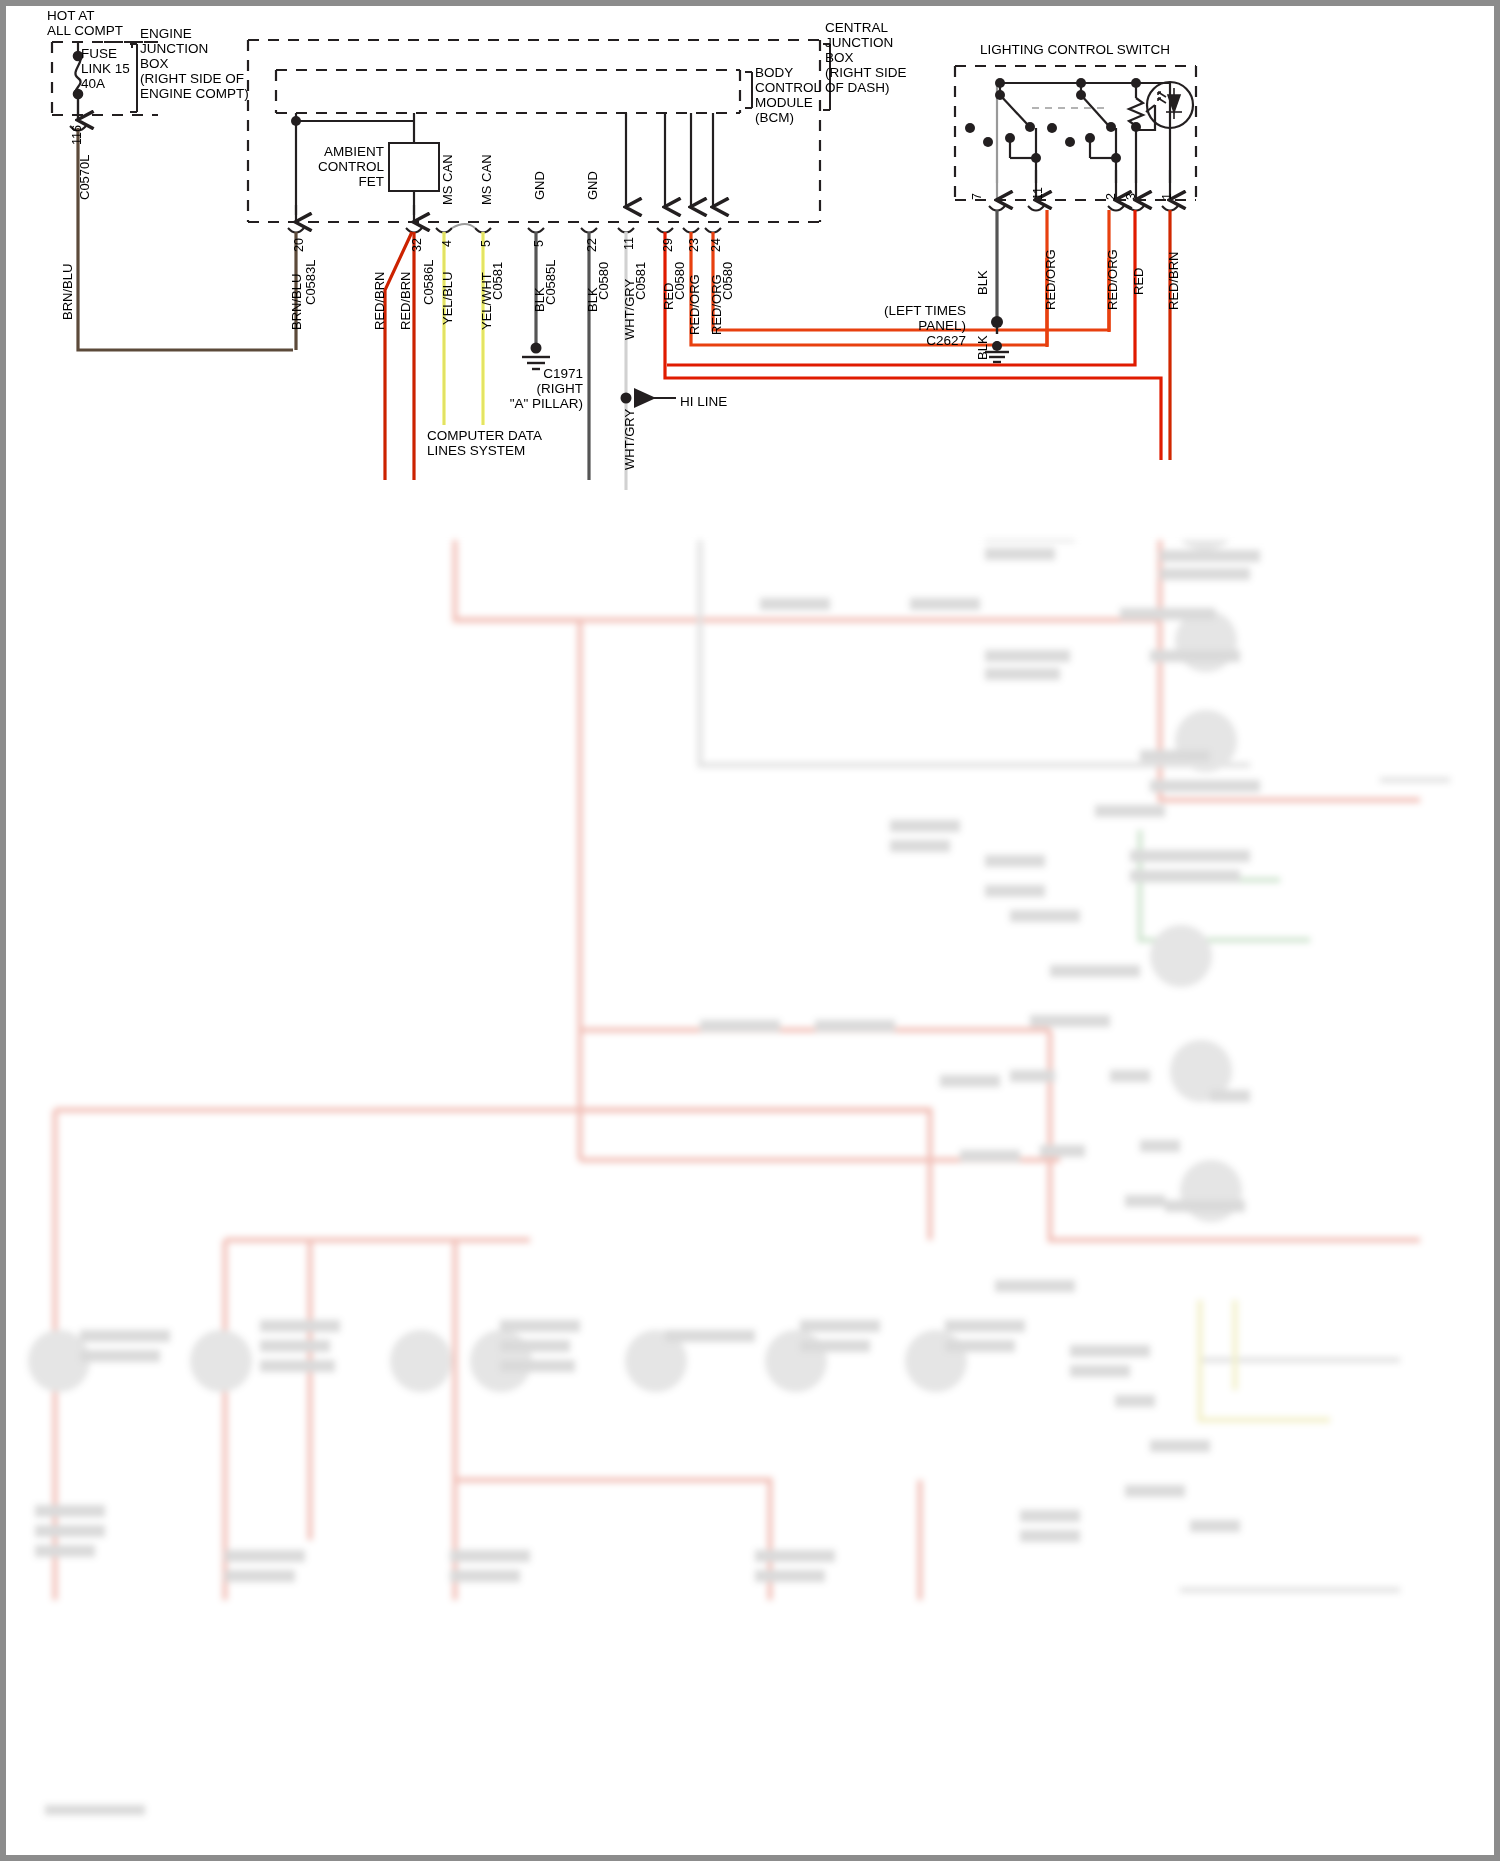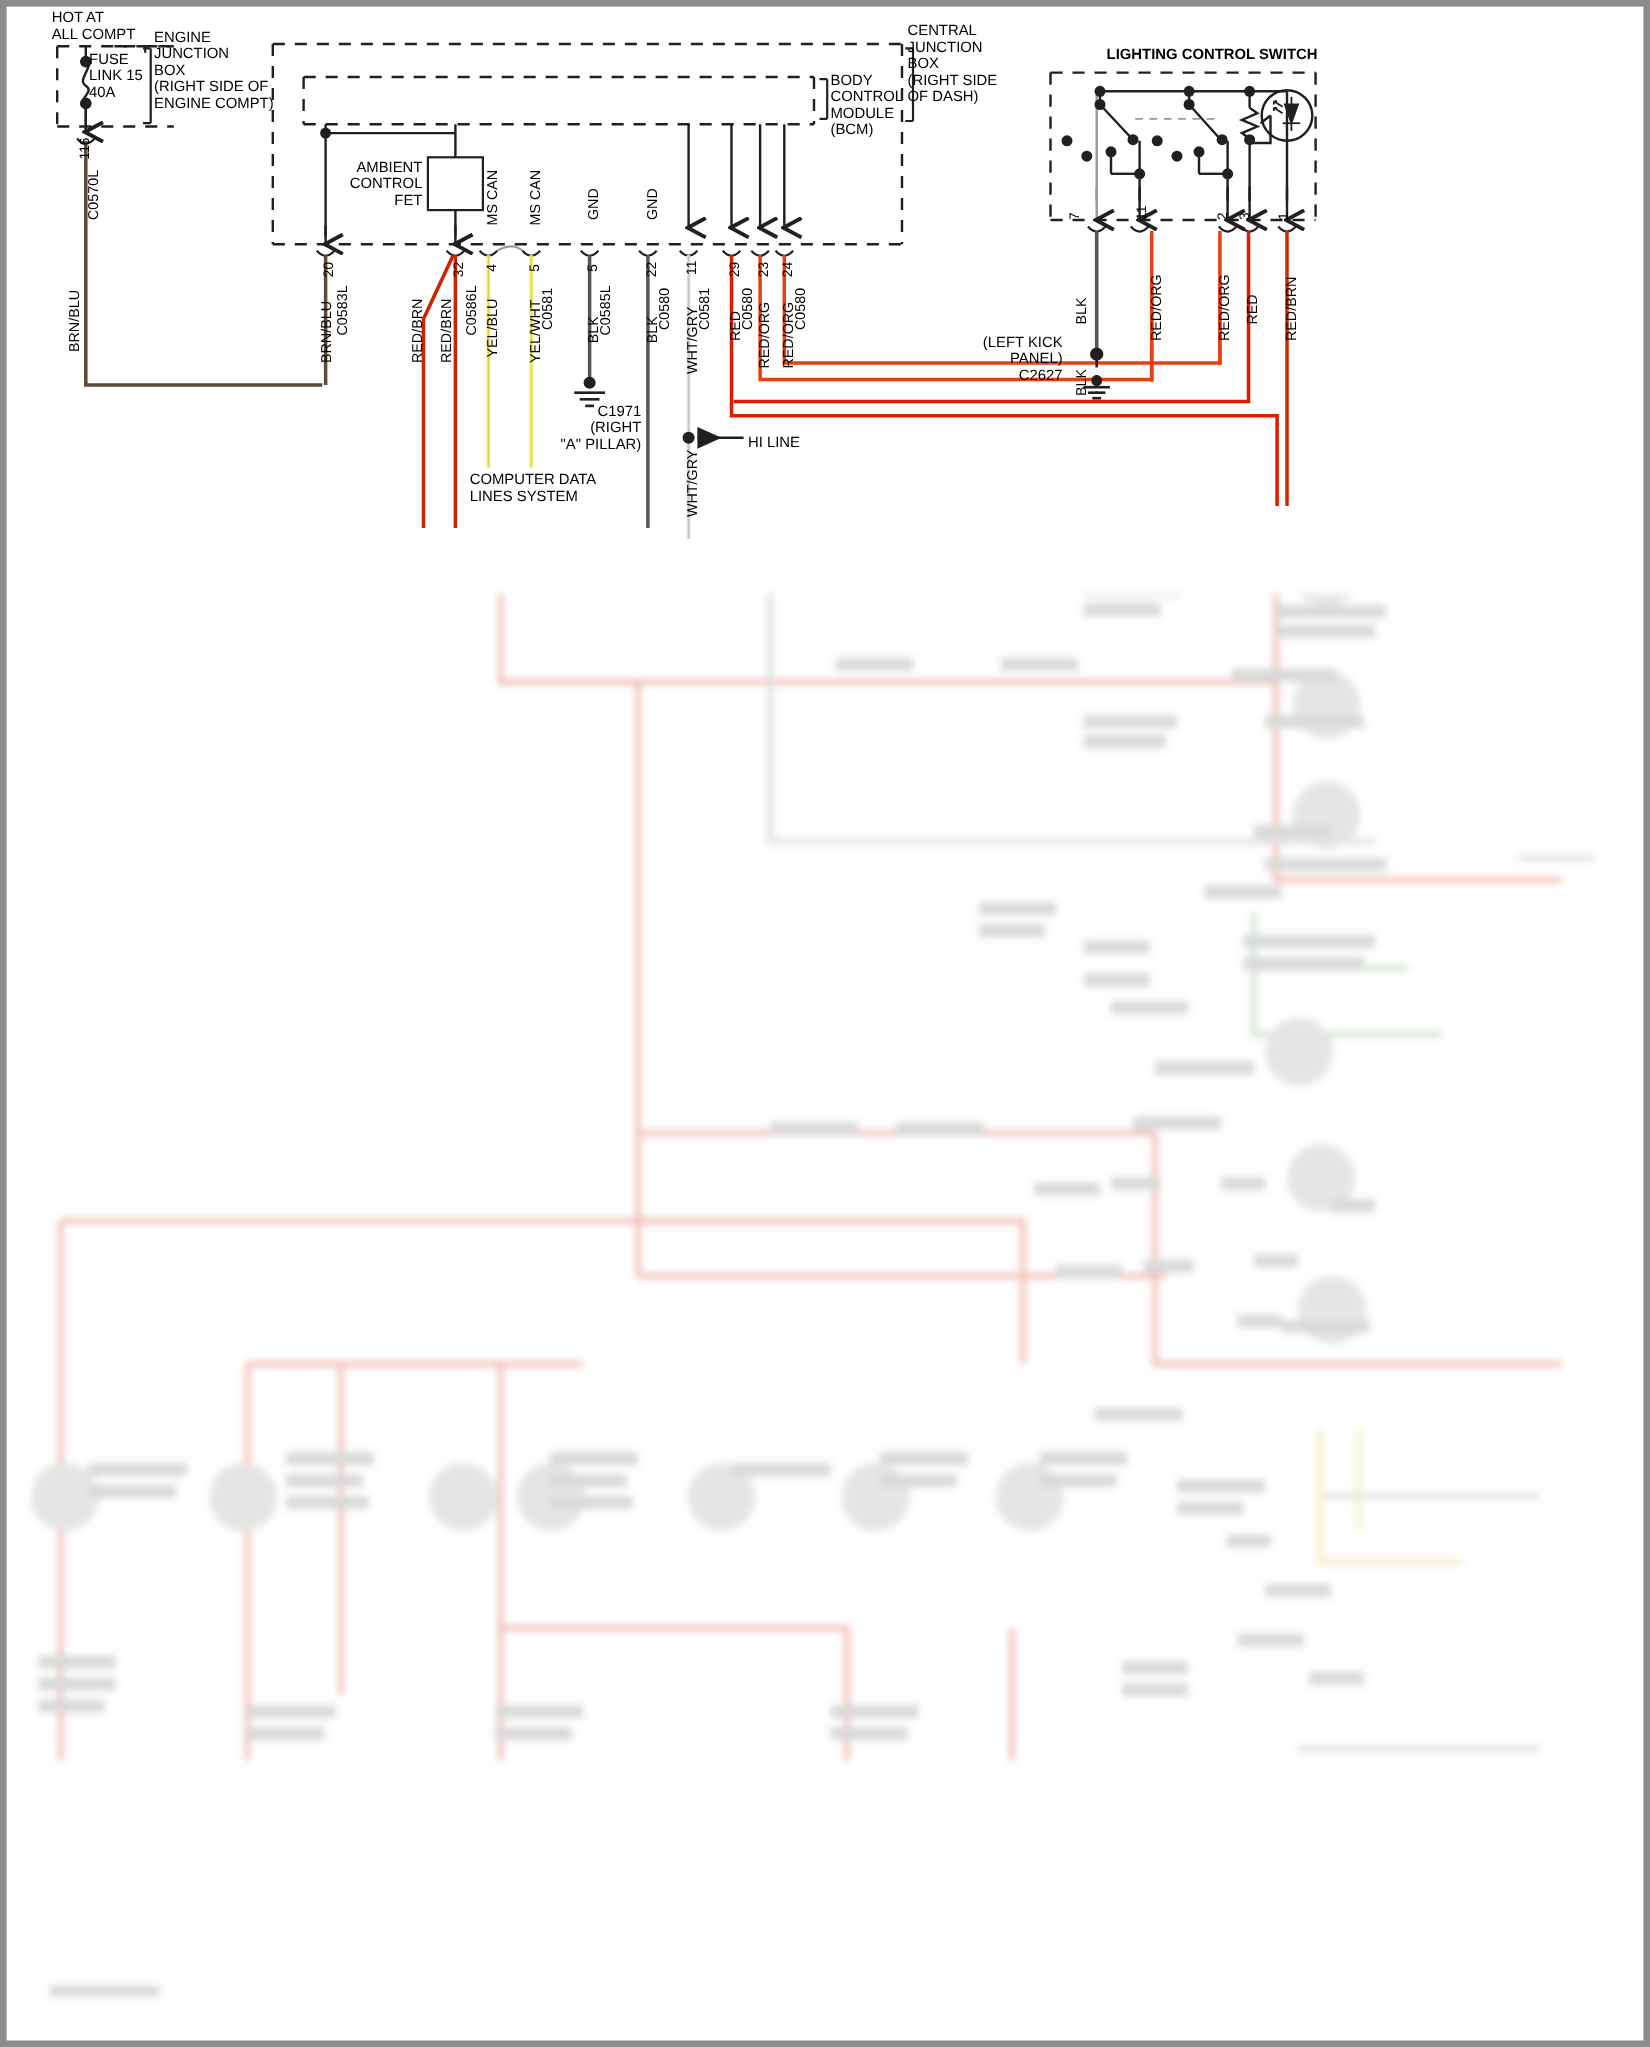--- a/index.html
+++ b/index.html
@@ -270,31 +270,31 @@
 ENGINE COMPT)</div>
     <div class="txt" style="left:755px;top:65px;">BODY
 CONTROL
 MODULE
 (BCM)</div>
     <div class="txt" style="left:825px;top:20px;">CENTRAL
 JUNCTION
 BOX
 (RIGHT SIDE
 OF DASH)</div>
-    <div class="txt" style="left:1006px;top:42px;font-weight:bold;">LIGHTING CONTROL SWITCH</div>
+    <div class="txt" style="left:980px;top:42px;">LIGHTING CONTROL SWITCH</div>
     <div class="txt" style="left:310px;top:144px;text-align:right;width:74px;">AMBIENT
 CONTROL
 FET</div>
     <div class="txt" style="left:505px;top:366px;text-align:right;width:78px;">C1971
 (RIGHT
 "A" PILLAR)</div>
     <div class="txt" style="left:427px;top:428px;">COMPUTER DATA
 LINES SYSTEM</div>
     <div class="txt" style="left:680px;top:394px;">HI LINE</div>
-    <div class="txt" style="left:880px;top:303px;text-align:right;width:86px;">(LEFT KICK
+    <div class="txt" style="left:880px;top:303px;text-align:right;width:86px;">(LEFT TIMES
 PANEL)
 C2627</div>
 
     <div class="vtxt small" style="left:70px;top:145px;">116</div>
     <div class="vtxt small" style="left:292px;top:252px;">20</div>
     <div class="vtxt small" style="left:410px;top:252px;">32</div>
     <div class="vtxt small" style="left:440px;top:247px;">4</div>
     <div class="vtxt small" style="left:479px;top:247px;">5</div>
     <div class="vtxt small" style="left:532px;top:247px;">5</div>
     <div class="vtxt small" style="left:585px;top:252px;">22</div>

